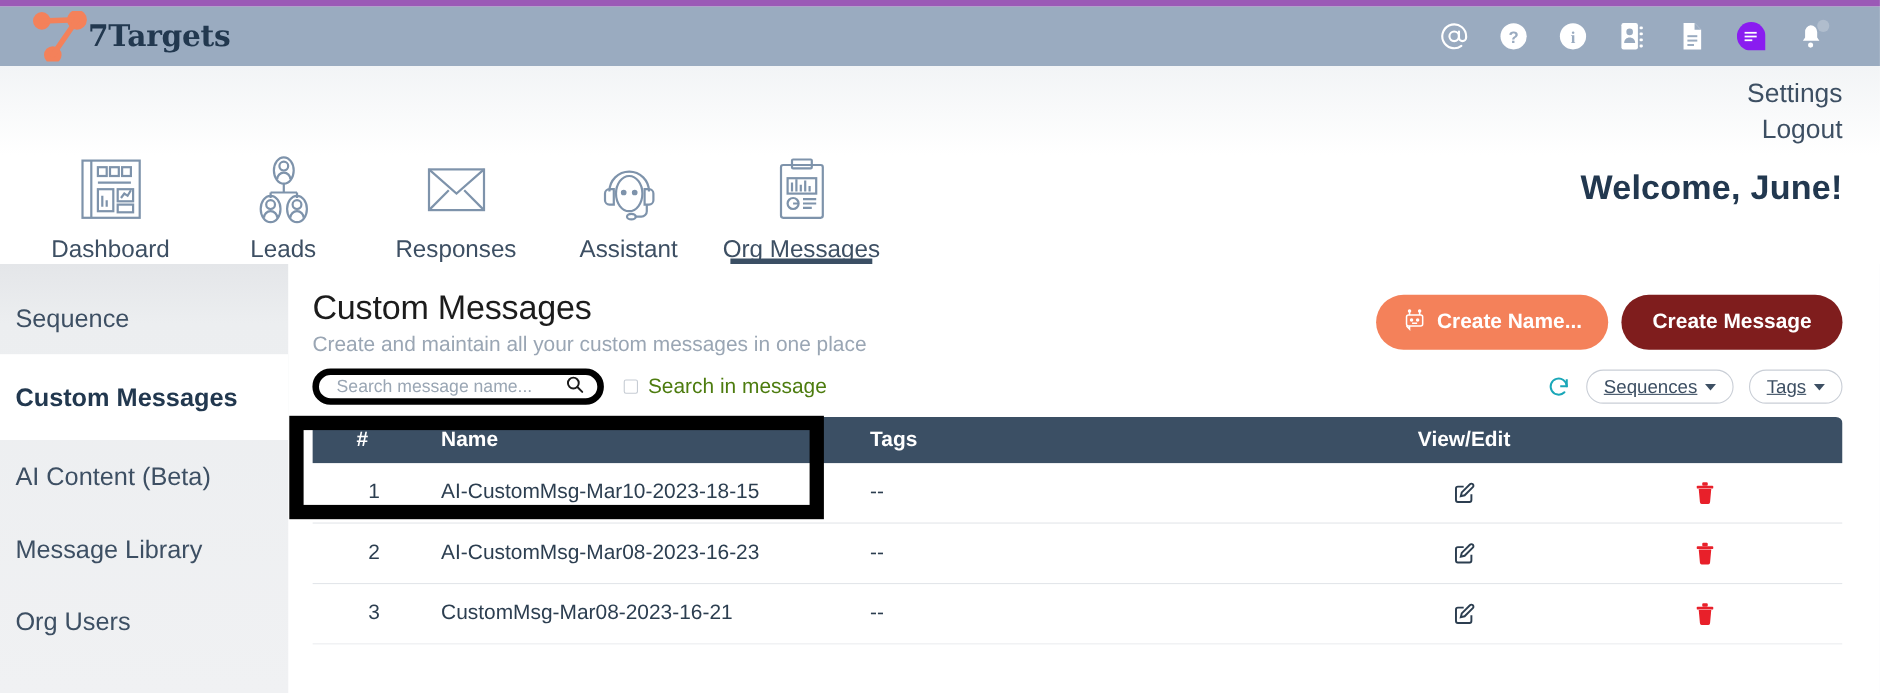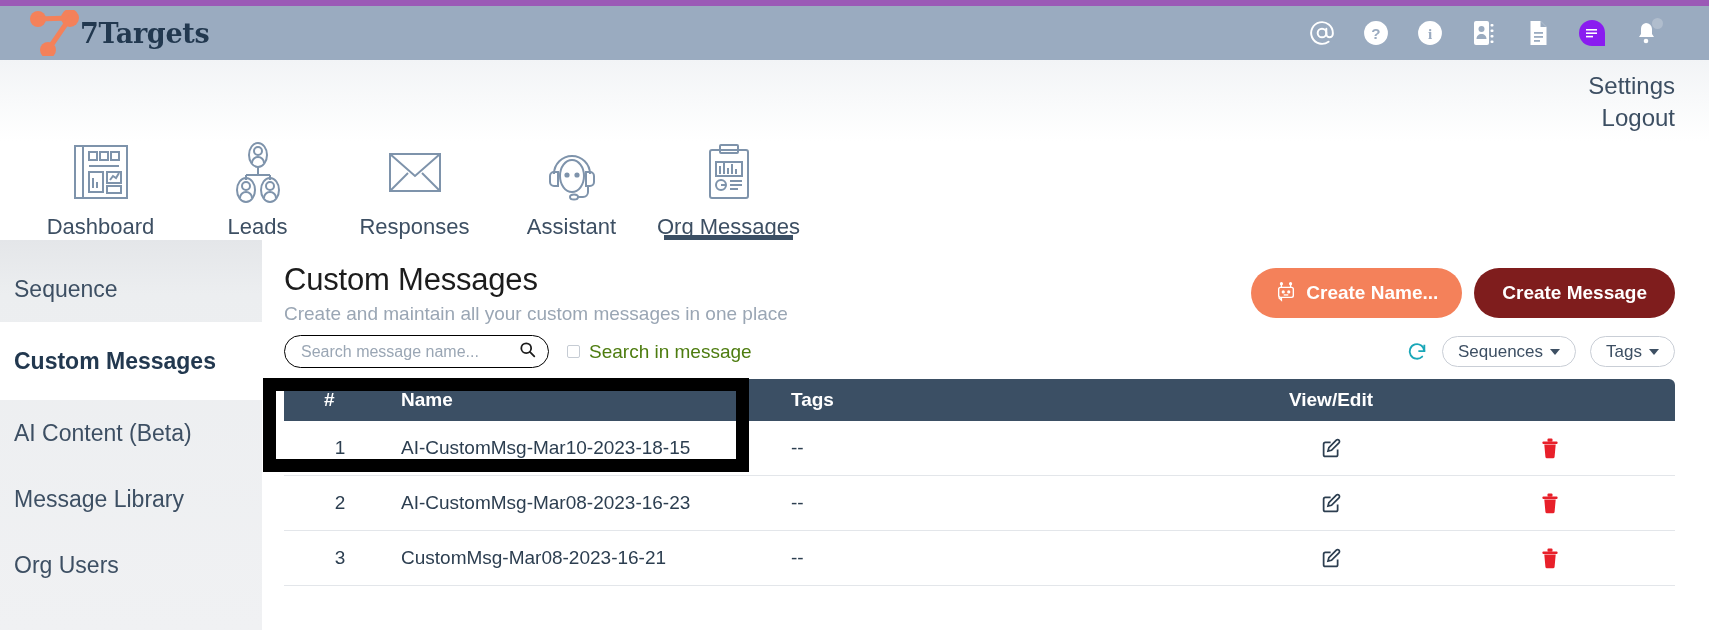--- a/index.html
+++ b/index.html
@@ -192,21 +192,21 @@
   #filter-row {
     display: flex;
     align-items: center;
     justify-content: space-between;
     margin-top: 10px;
   }
   #filter-left { display: flex; align-items: center; gap: 18px; }
   #search-box {
     width: 265px;
     height: 33px;
-    border: 1px solid #000000;
+    border: 6px solid #000000;
     border-radius: 18px;
     display: flex;
     align-items: center;
     padding: 0 12px 0 16px;
     background: #fff;
   }
   #search-input {
     border: none;
     outline: none;
     flex: 1;
@@ -233,20 +233,21 @@
     height: 31px;
     padding: 0 15px;
     display: flex;
     align-items: center;
     gap: 7px;
     font-size: 17px;
     color: #3d4f63;
     cursor: pointer;
     background: #fff;
     white-space: nowrap;
+    text-decoration: underline;
   }
   .caret {
     width: 0; height: 0;
     border-left: 5px solid transparent;
     border-right: 5px solid transparent;
     border-top: 6px solid #3d4f63;
   }
 
   
   #table {
@@ -470,20 +471,21 @@
       </div>
       <div class="nav-label">Org Messages</div>
       <div class="nav-underline"></div>
     </div>
 
   </div>
 
   <div id="nav-right">
     <div class="nav-link">Settings</div>
     <div class="nav-link">Logout</div>
+    <div id="welcome">Welcome, June!</div>
   </div>
 </div>
 
 <div id="page">
 
   <div id="sidebar">
     <div class="side-item">
       <span>Sequence</span>
     </div>
     <div class="side-item active">

